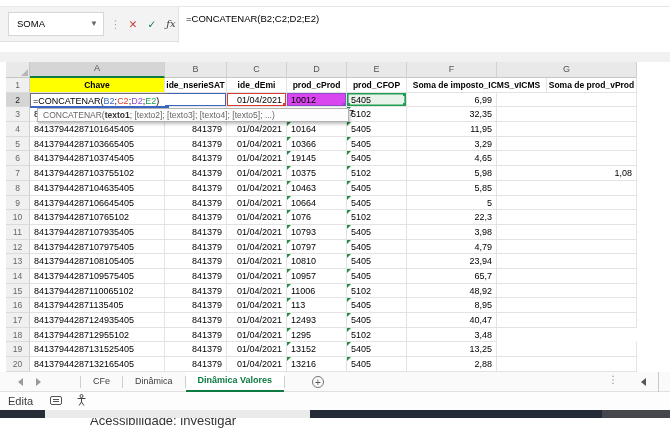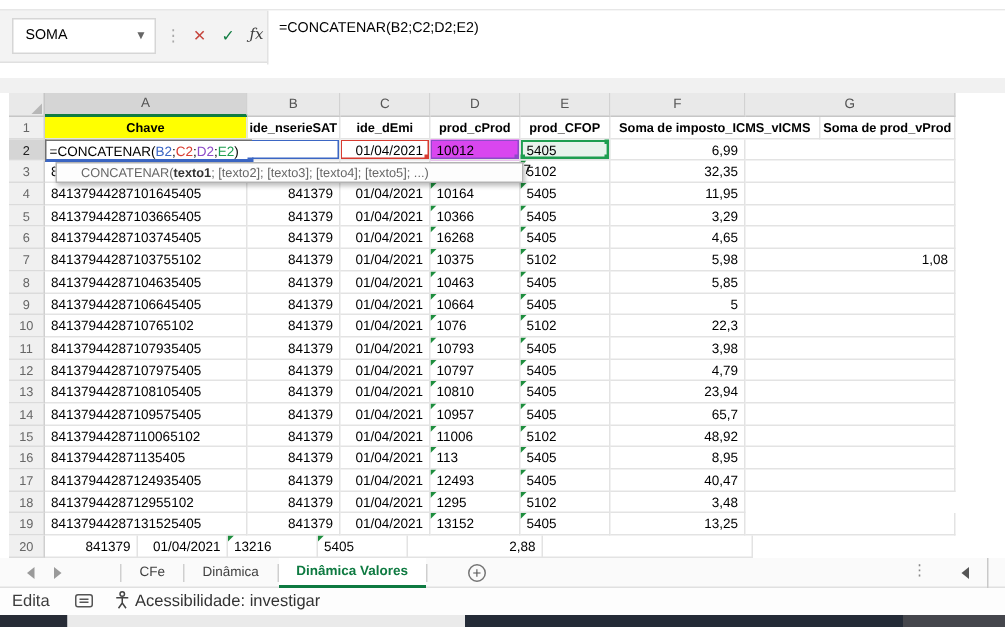--- a/index.html
+++ b/index.html
@@ -45,21 +45,21 @@
   .refB{box-shadow:inset 0 0 0 1px #3B66C4;}
   .refC{box-shadow:inset 0 0 0 1px #D83B30;}
   .refD{background:#d946ef;box-shadow:inset 0 0 0 1px #8C4BC8;}
   .refE{background:#E8F3EC;box-shadow:inset 0 0 0 1.6px #1E9E50;}
   .handle{position:absolute;width:4px;height:4px;z-index:6;}
   .editor{position:absolute;left:24px;top:30.7px;width:138px;height:15.7px;background:#fff;z-index:5;
           border-top:1px solid #707070;border-left:1px solid #707070;border-bottom:2px solid #3B66C4;
           box-sizing:border-box;font-size:9px;line-height:12px;padding:1px 0 0 2px;white-space:nowrap;}
   .tooltip{position:absolute;left:31px;top:45.8px;width:312px;height:14px;background:#FDFDFD;z-index:10;
            border:1px solid #B3B3B3;box-shadow:1px 2px 3px rgba(0,0,0,0.25);box-sizing:border-box;
-           font-size:8.5px;line-height:12px;color:#666;padding-left:16px;white-space:nowrap;overflow:hidden;}
+           font-size:8.5px;line-height:12px;color:#666;padding-left:5px;white-space:nowrap;overflow:hidden;}
   .tooltip b{color:#333;}
   .after7{position:absolute;left:343px;top:46px;font-size:9px;z-index:2;}
   
   .tabbar{position:absolute;left:0;top:372px;width:670px;height:20px;background:#FAFAFA;
           border-bottom:1px solid #E0E0E0;box-sizing:border-box;}
   .navarrow{position:absolute;top:6px;width:0;height:0;border-top:4px solid transparent;
             border-bottom:4px solid transparent;}
   .nav-left{left:18px;border-right:5px solid #9A9A9A;}
   .nav-right{left:36px;border-left:5px solid #9A9A9A;}
   .tabs{position:absolute;left:80px;top:0;height:20px;display:flex;align-items:stretch;}
@@ -74,21 +74,21 @@
                 border-bottom:4px solid transparent;border-right:5px solid #555;}
   .tabedge{position:absolute;left:658px;top:372px;width:1px;height:38px;background:#C9C9C9;}
   
   .statusbar{position:absolute;left:0;top:392px;width:670px;height:18px;background:#FDFDFD;}
   .st-mode{position:absolute;left:8px;top:3px;font-size:11px;color:#3C3C3C;}
   .st-macro{position:absolute;left:50px;top:4px;width:12px;height:9px;border:1px solid #555;
             border-radius:2px;box-sizing:border-box;}
   .st-macro::after{content:"";position:absolute;left:2px;top:2px;width:6px;height:1px;background:#555;
                    box-shadow:0 2px 0 #555;}
   .st-access-icon{position:absolute;left:76px;top:2px;}
-  .st-access{position:absolute;left:90px;top:3px;font-size:11px;color:#333;}
+  .st-access{position:absolute;left:90px;top:21px;font-size:13px;color:#333;}
   
   .bstrip{position:absolute;top:410px;height:8px;}
   .bs1{left:0;width:45px;background:#272C36;}
   .bs2{left:45px;width:265px;background:#EAEAEA;}
   .bs3{left:310px;width:292px;background:#242B37;}
   .bs4{left:602px;width:68px;background:#45464C;}
 </style>
 </head>
 <body>
 
@@ -171,21 +171,21 @@
         <div class="gcell dcell w-d al tri">10366</div>
         <div class="gcell dcell w-e al tri">5405</div>
         <div class="gcell dcell w-f ar">3,29</div>
         <div class="gcell dcell w-g ar"></div>
       </div>
       <div class="grow" style="height:14.7px">
         <div class="gcell w-gut gut">6</div>
         <div class="gcell dcell w-a al">84137944287103745405</div>
         <div class="gcell dcell w-b ar">841379</div>
         <div class="gcell dcell w-c ar">01/04/2021</div>
-        <div class="gcell dcell w-d al tri">16268</div>
+        <div class="gcell dcell w-d al tri">19145</div>
         <div class="gcell dcell w-e al tri">5405</div>
         <div class="gcell dcell w-f ar">4,65</div>
         <div class="gcell dcell w-g ar"></div>
       </div>
       <div class="grow" style="height:14.7px">
         <div class="gcell w-gut gut">7</div>
         <div class="gcell dcell w-a al">84137944287103755102</div>
         <div class="gcell dcell w-b ar">841379</div>
         <div class="gcell dcell w-c ar">01/04/2021</div>
         <div class="gcell dcell w-d al tri">10375</div>
@@ -307,20 +307,21 @@
         <div class="gcell dcell w-a al">84137944287131525405</div>
         <div class="gcell dcell w-b ar">841379</div>
         <div class="gcell dcell w-c ar">01/04/2021</div>
         <div class="gcell dcell w-d al tri">13152</div>
         <div class="gcell dcell w-e al tri">5405</div>
         <div class="gcell dcell w-f ar">13,25</div>
         <div class="gcell dcell w-g ar"></div>
       </div>
       <div class="grow" style="height:14.7px">
         <div class="gcell w-gut gut">20</div>
+        <div class="gcell dcell w-a al">84137944287132165405</div>
         <div class="gcell dcell w-b ar">841379</div>
         <div class="gcell dcell w-c ar">01/04/2021</div>
         <div class="gcell dcell w-d al tri">13216</div>
         <div class="gcell dcell w-e al tri">5405</div>
         <div class="gcell dcell w-f ar">2,88</div>
         <div class="gcell dcell w-g ar"></div>
       </div>
       <div class="editor"><span style="color:#000000">=CONCATENAR(</span><span style="color:#3B66C4">B2</span><span style="color:#000000">;</span><span style="color:#D83B30">C2</span><span style="color:#000000">;</span><span style="color:#8C4BC8">D2</span><span style="color:#000000">;</span><span style="color:#1E9E50">E2</span><span style="color:#000000">)</span><span class="handle" style="right:-1px;bottom:-3px;background:#3B66C4"></span></div>
       <div class="tooltip">CONCATENAR(<b>texto1</b>; [texto2]; [texto3]; [texto4]; [texto5]; ...)</div>
       <div class="after7">7</div>

